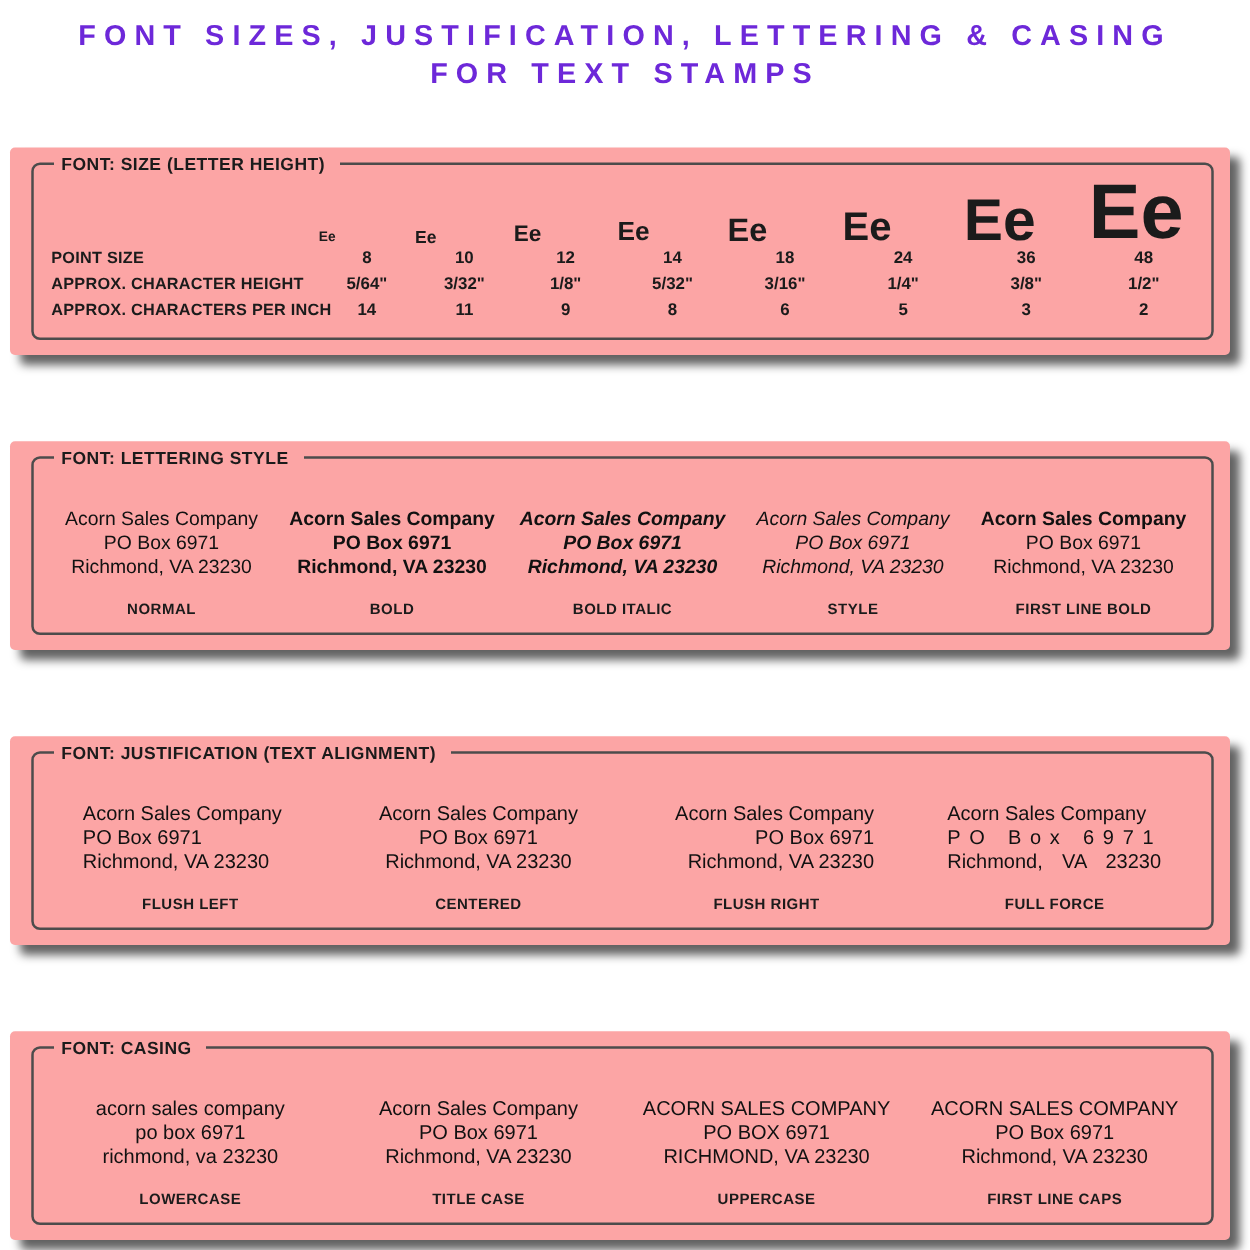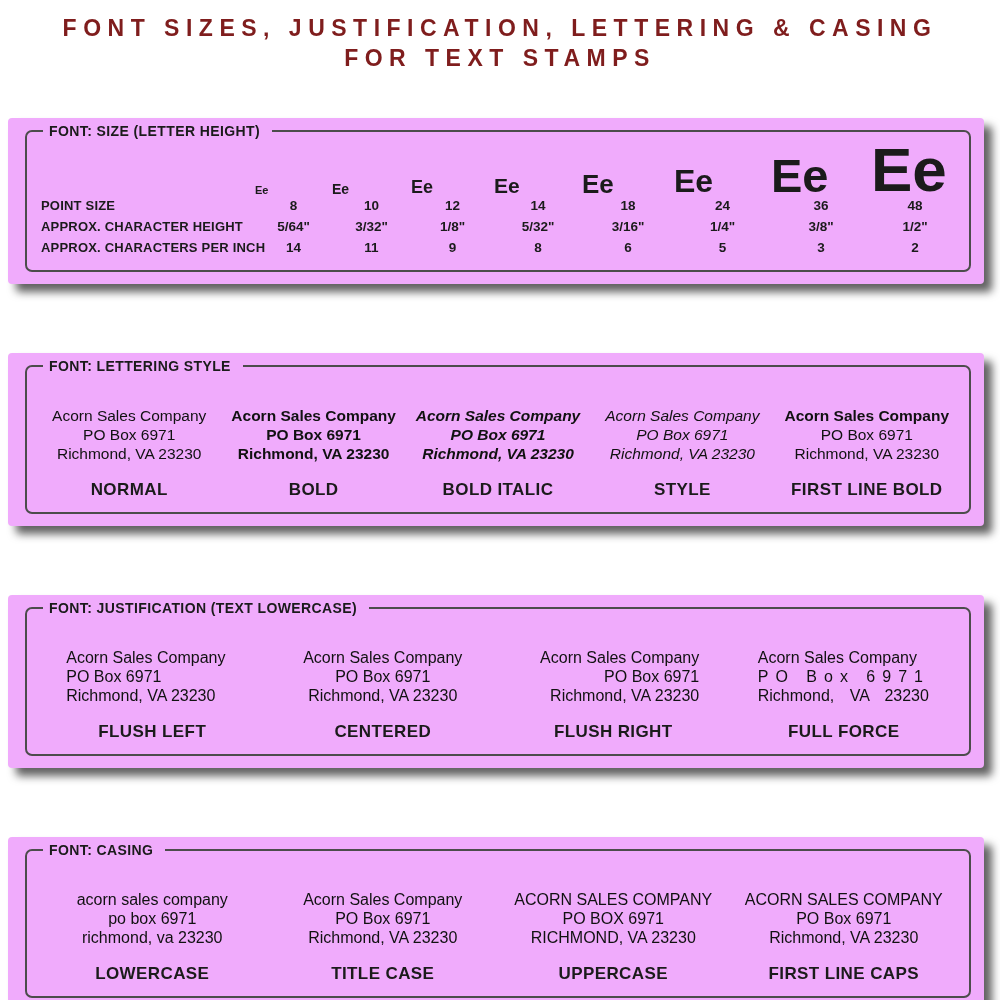--- a/index.html
+++ b/index.html
@@ -9,34 +9,34 @@
     width: 1000px; height: 1000px;
     background: #ffffff;
     font-family: "Liberation Sans", sans-serif;
     color: #1b1b1b;
     overflow: hidden;
   }
 
   
   .muted-heading {
     text-align: center;
-    color: #7f1d1d;
+    color: #6d28d9;
     font-weight: bold;
     font-size: 23px;
     letter-spacing: 6.5px;
     line-height: 1.32;
   }
   .page-header { padding-top: 13px; }
 
   
   .card {
     width: 976px;
     margin-left: 8px;
     margin-bottom: 69px;
-    background: #f0abfc;
+    background: #fca5a5;
     border-radius: 4px;
     box-shadow: 8px 8px 8px rgba(0,0,0,0.62);
     padding: 5px 13px 12px 17px;
   }
   .card:first-of-type { margin-top: 44px; }
 
   fieldset.panel {
     border: 2px solid #4c4c4c;
     border-radius: 7px;
     margin: 0;
@@ -84,21 +84,21 @@
   .style-col { text-align: center; }
   .addr { font-size: 16px; line-height: 19px; color: #111; }
   .cols-5 .addr { font-size: 15.5px; }
   .addr-block { width: 172px; margin: 0 auto; }
   .align-left  { text-align: left; }
   .align-right { text-align: right; }
   .align-center{ text-align: center; }
   .col-label {
     margin-top: 17px;
     font-weight: bold;
-    font-size: 17px;
+    font-size: 12px;
     letter-spacing: 0.4px;
   }
   .bold { font-weight: bold; }
   .italic { font-style: italic; }
   .ff { text-align: left; }
   .ff .ff-l2 { letter-spacing: 7px; white-space: nowrap; }
   .ff .ff-l3 { word-spacing: 11px; white-space: nowrap; }
 </style>
 </head>
 <body>
@@ -220,21 +220,21 @@
           <div>Richmond, VA 23230</div>
         </div>
         <div class="col-label">FIRST LINE BOLD</div>
       </div>
     </div>
   </fieldset>
 </section>
 
 <section class="card">
   <fieldset class="panel">
-    <legend class="panel-title">FONT: JUSTIFICATION (TEXT LOWERCASE)</legend>
+    <legend class="panel-title">FONT: JUSTIFICATION (TEXT ALIGNMENT)</legend>
     <div class="cols cols-4">
 
       <div class="style-col">
         <div class="addr addr-block align-left">
           <div>Acorn Sales Company</div>
           <div>PO Box 6971</div>
           <div>Richmond, VA 23230</div>
         </div>
         <div class="col-label">FLUSH LEFT</div>
       </div>

